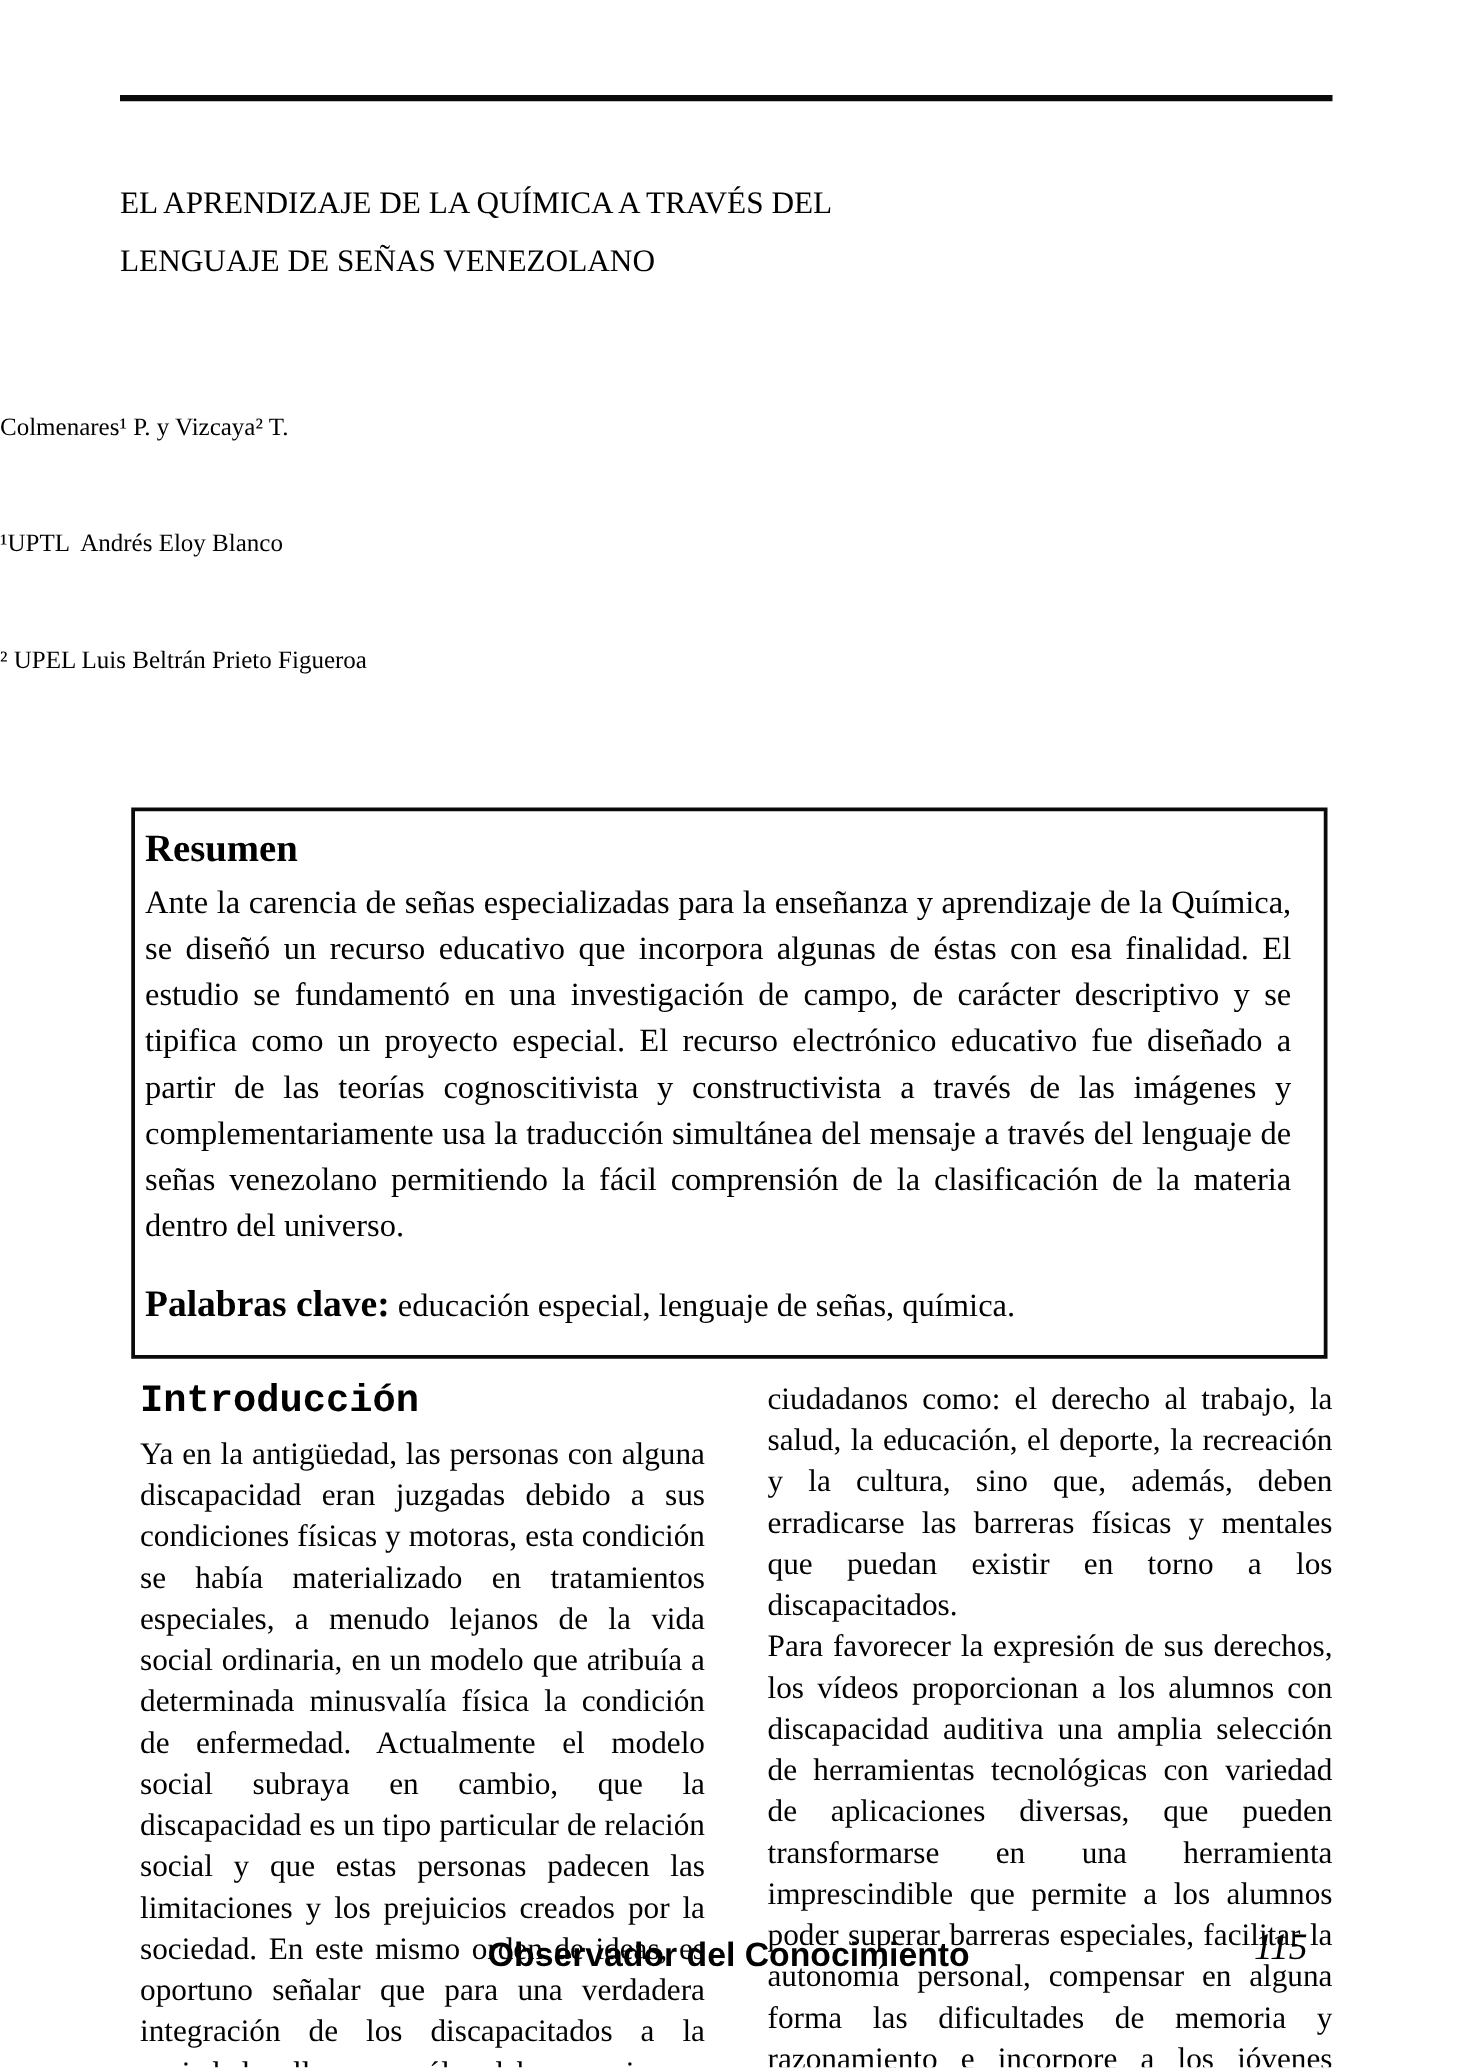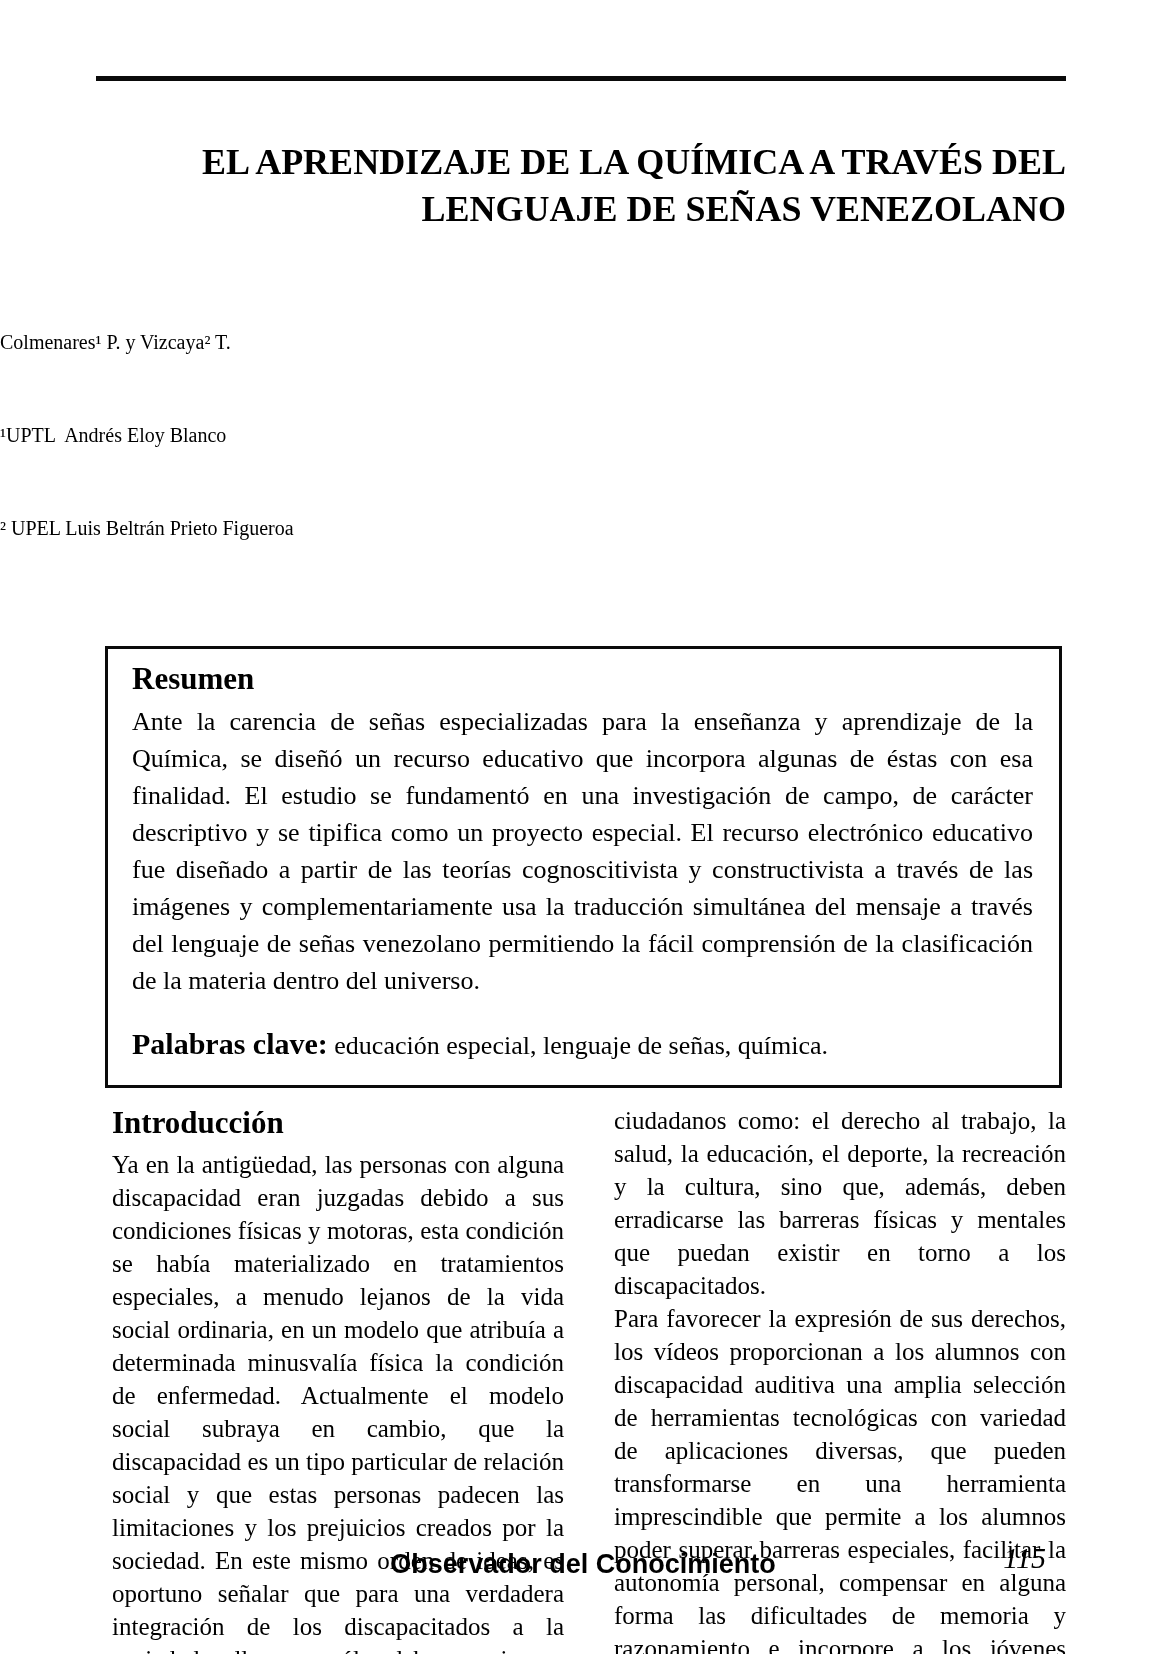--- a/index.html
+++ b/index.html
@@ -20,38 +20,38 @@
     padding-top: 76px;
   }
   .top-rule {
     height: 5px;
     background: #0a0a0a;
     margin-left: 96px;
     margin-right: 100px;
   }
   .title {
     margin: 58px 100px 0 96px;
-    text-align: right;
-    font-size: 36px;
-    font-weight: bold;
+    text-align: left;
+    font-size: 25px;
+    font-weight: normal;
     line-height: 47px;
     letter-spacing: 0px;
   }
   .authors {
     margin-top: 32px;
     text-align: left;
     font-size: 20px;
     line-height: 31px;
     white-space: pre-wrap;
   }
   .authors .line { margin: 0; }
   .abstract-box {
     margin: 40px 104px 16px 105px;
     border: 3px solid #0a0a0a;
-    padding: 10px 26px 14px 24px;
+    padding: 10px 26px 14px 8px;
   }
   .abstract-heading {
     margin: 0;
     font-size: 31px;
     font-weight: bold;
     line-height: 40px;
   }
   .abstract-body {
     margin: 4px 0 0 0;
     font-size: 26px;
@@ -75,20 +75,21 @@
   }
   .col {
     flex: 1 1 0;
     min-width: 0;
   }
   .intro-heading {
     margin: 0 0 6px 0;
     font-size: 31px;
     font-weight: bold;
     line-height: 38px;
+    font-family: Liberation Mono, monospace;
   }
   .col p {
     margin: 0;
     font-size: 25px;
     line-height: 33px;
     text-align: justify;
   }
   .footer-journal {
     position: absolute;
     top: 1549px;

